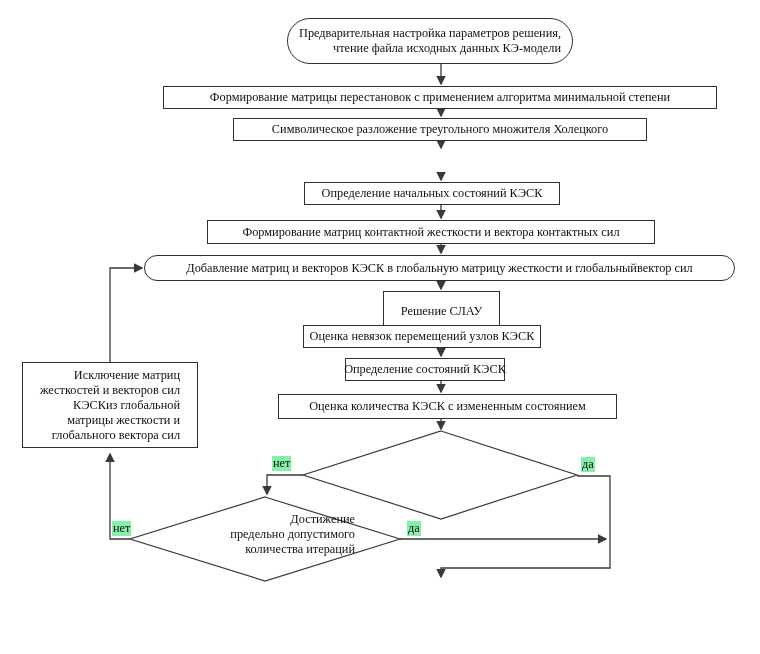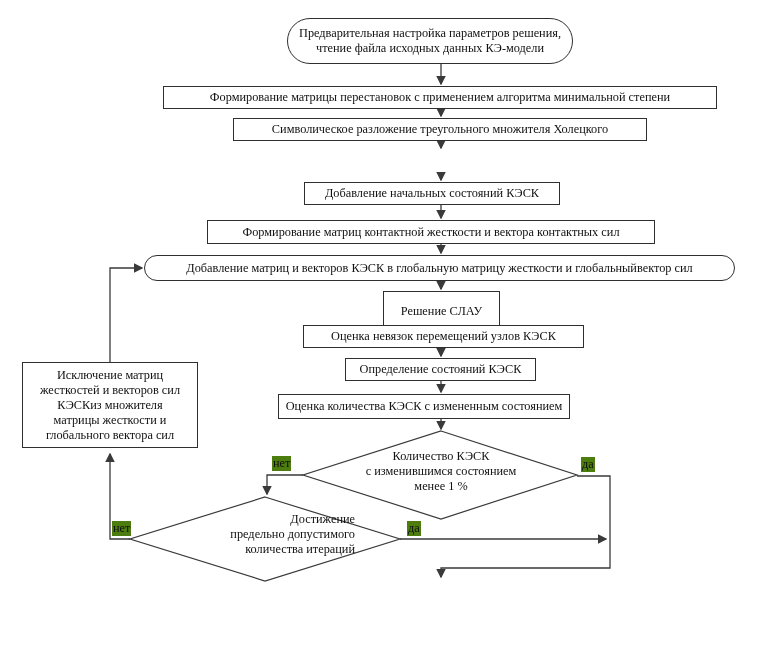--- a/index.html
+++ b/index.html
@@ -13,56 +13,56 @@
   }
   #wires{position:absolute;left:0;top:0;width:760px;height:654px;}
   .box{
     position:absolute;
     box-sizing:border-box;
     border:1px solid #2f2f2f;
     background:#ffffff;
     display:flex;
     align-items:center;
     justify-content:center;
-    text-align:center;
+    text-align:right;
     font-size:12.3px;
     line-height:1.22;
     z-index:2;
     padding:0 3px;
   }
   .oneline{white-space:nowrap;}
   .multiline{white-space:pre-line;}
   .terminator{border-radius:23px;}
   .diamond-label{
     position:absolute;
     text-align:center;
     font-size:12.3px;
     line-height:1.2;
     white-space:pre-line;
     z-index:2;
   }
   .branch-label{
     position:absolute;
     font-size:12.3px;
-    background:#4d7c0f;
+    background:#86efac;
     padding:0 1px;
     z-index:3;
   }
   
   #node-start{left:287px;top:18px;width:286px;height:46px;}
   #node-permutation{left:163px;top:86px;width:554px;height:23px;}
   #node-cholesky{left:233px;top:118px;width:414px;height:23px;}
   #node-structural{left:183px;top:150px;width:512px;height:23px;}
   #node-initial{left:304px;top:182px;width:256px;height:23px;}
   #node-contact{left:207px;top:220px;width:448px;height:24px;}
   #node-assemble{left:144px;top:255px;width:591px;height:26px;border-radius:13px;}
   #node-slae{left:383px;top:291px;width:117px;height:40px;}
-  #node-residuals{left:303px;top:325px;width:281px;height:23px;font-family:Liberation Serif, serif;}
-  #node-states{left:345px;top:358px;width:191px;height:23px;}
-  #node-count{left:278px;top:394px;width:292px;height:25px;}
+  #node-residuals{left:303px;top:325px;width:238px;height:23px;font-family:Liberation Serif, serif;}
+  #node-states{left:345px;top:358px;width:160px;height:23px;}
+  #node-count{left:278px;top:394px;width:339px;height:25px;}
   #node-exclude{left:22px;top:362px;width:176px;height:86px;}
   #node-end{left:352px;top:580px;width:176px;height:50px;border-radius:25px;}
   #label-d1{left:345px;top:449px;width:192px;}
   #label-d2{left:175px;top:512px;width:180px;text-align:right;}
   #branch-d1-no{left:272px;top:456px;}
   #branch-d1-yes{left:581px;top:457px;}
   #branch-d2-no{left:112px;top:521px;}
   #branch-d2-yes{left:407px;top:521px;}
 </style>
 </head>
@@ -101,44 +101,41 @@
   </svg>
 
   <div class="box terminator multiline" id="node-start">Предварительная настройка параметров решения,
 чтение файла исходных данных КЭ-модели</div>
 
   <div class="box oneline" id="node-permutation">Формирование матрицы перестановок с применением алгоритма минимальной степени</div>
 
   <div class="box oneline" id="node-cholesky">Символическое разложение треугольного множителя Холецкого</div>
 
 
-  <div class="box oneline" id="node-initial">Добавление начальных состояний КЭСК</div>
+  <div class="box oneline" id="node-initial">Определение начальных состояний КЭСК</div>
 
   <div class="box oneline" id="node-contact">Формирование матриц контактной жесткости и вектора контактных сил</div>
 
   <div class="box oneline" id="node-assemble">Добавление матриц и векторов КЭСК в глобальную матрицу жесткости и глобальныйвектор сил</div>
 
   <div class="box oneline" id="node-slae">Решение СЛАУ</div>
 
   <div class="box oneline" id="node-residuals">Оценка невязок перемещений узлов КЭСК</div>
 
   <div class="box oneline" id="node-states">Определение состояний КЭСК</div>
 
   <div class="box oneline" id="node-count">Оценка количества КЭСК с измененным состоянием</div>
 
   <div class="box multiline" id="node-exclude">Исключение матриц
 жесткостей и векторов сил
-КЭСКиз множителя
+КЭСКиз глобальной
 матрицы жесткости и
 глобального вектора сил</div>
 
 
-  <div class="diamond-label" id="label-d1">Количество КЭСК
-с изменившимся состоянием
-менее 1 %</div>
 
   <div class="diamond-label" id="label-d2">Достижение
 предельно допустимого
 количества итераций</div>
 
   <span class="branch-label" id="branch-d1-no">нет</span>
 
   <span class="branch-label" id="branch-d1-yes">да</span>
 
   <span class="branch-label" id="branch-d2-no">нет</span>

